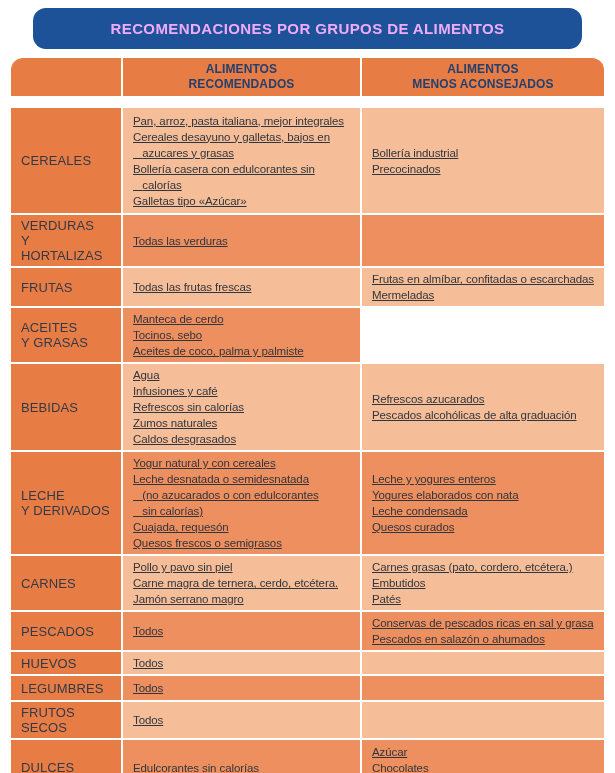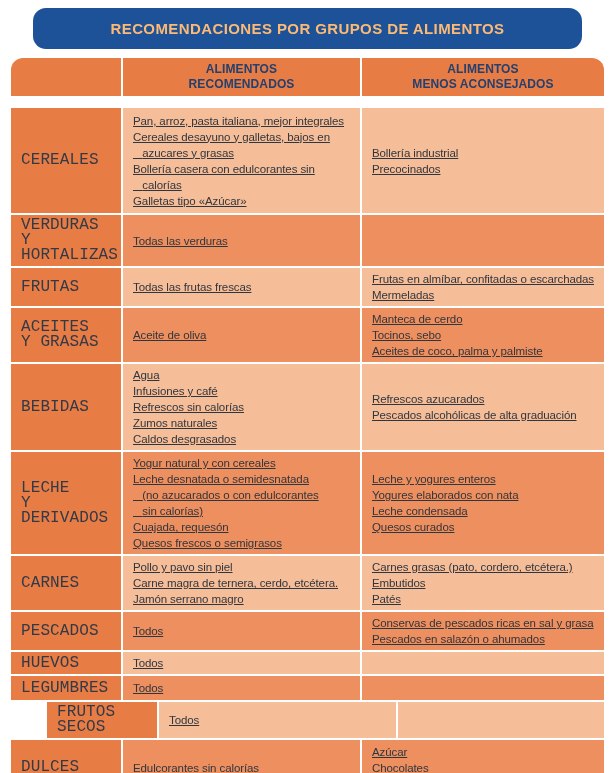--- a/index.html
+++ b/index.html
@@ -16,21 +16,21 @@
   .page{width:615px;height:773px;padding:8px 11px 0 11px;background:#fff;}
 
   .title-bar{
     margin:0 22px 9px 22px;
     height:41px;
     background:var(--title-bg);
     border-radius:13px;
     display:flex;align-items:center;justify-content:center;
   }
   .title-bar .title-text{
-    color:#fdba74;font-weight:bold;font-size:15px;letter-spacing:.4px;
+    color:#f0abfc;font-weight:bold;font-size:15px;letter-spacing:.4px;
   }
 
   .food-table{
     background:#ffffff;
     border-radius:12px;
     overflow:hidden;
     display:flex;flex-direction:column;gap:12px;
   }
   .trow{
     display:grid;
@@ -44,40 +44,40 @@
   .header-row{min-height:38px;}
   .header-row .cell{background:var(--header-orange);align-items:center;padding:2px 4px;}
   .hline{
     color:var(--header-text);font-weight:bold;font-size:12px;line-height:15px;
     text-align:center;letter-spacing:.1px;
   }
   .gcell{
     background:var(--header-orange);
   }
   .group-line{
-    font-size:16px;line-height:15px;color:#333A47;letter-spacing:.1px;font-family:Liberation Mono, monospace;
+    font-size:13px;line-height:15px;color:#333A47;letter-spacing:.1px;
   }
   .trow.light .content-cell{background:var(--row-light);}
   .trow.dark  .content-cell{background:var(--row-dark);}
   .cell-line{
     font-size:11.5px;line-height:16px;color:var(--body-text);
     white-space:pre-wrap;letter-spacing:-0.1px;text-decoration:underline;
   }
   
   .rows .trow:nth-child(1){min-height:105px;}
   .rows .trow:nth-child(2){min-height:51px;}
   .rows .trow:nth-child(3){min-height:38px;}
   .rows .trow:nth-child(4){min-height:52px;}
   .rows .trow:nth-child(5){min-height:83px;}
   .rows .trow:nth-child(6){min-height:96px;}
   .rows .trow:nth-child(7){min-height:53px;}
   .rows .trow:nth-child(8){min-height:36px;}
   .rows .trow:nth-child(9){min-height:22px;}
   .rows .trow:nth-child(10){min-height:24px;}
-  .rows .trow:nth-child(11){min-height:23px;margin-left:36px;}
+  .rows .trow:nth-child(11){min-height:23px;}
   .rows .trow:nth-child(12){min-height:55px;}
   .rows{display:flex;flex-direction:column;gap:2px;}
 </style>
 </head>
 <body>
 
 <div class="page">
 
   <div class="title-bar">
     <span class="title-text">RECOMENDACIONES POR GRUPOS DE ALIMENTOS</span>
@@ -136,23 +136,20 @@
             <div class="cell-line">Frutas en almíbar, confitadas o escarchadas</div>
             <div class="cell-line">Mermeladas</div>
           </div>
         </div>
         <div class="trow dark">
           <div class="cell gcell">
             <div class="group-line">ACEITES</div>
             <div class="group-line">Y GRASAS</div>
           </div>
           <div class="cell content-cell">
-            <div class="cell-line">Aceite de oliva</div>
-          </div>
-          <div class="cell content-cell">
             <div class="cell-line">Manteca de cerdo</div>
             <div class="cell-line">Tocinos, sebo</div>
             <div class="cell-line">Aceites de coco, palma y palmiste</div>
           </div>
         </div>
         <div class="trow light">
           <div class="cell gcell">
             <div class="group-line">BEBIDAS</div>
           </div>
           <div class="cell content-cell">

